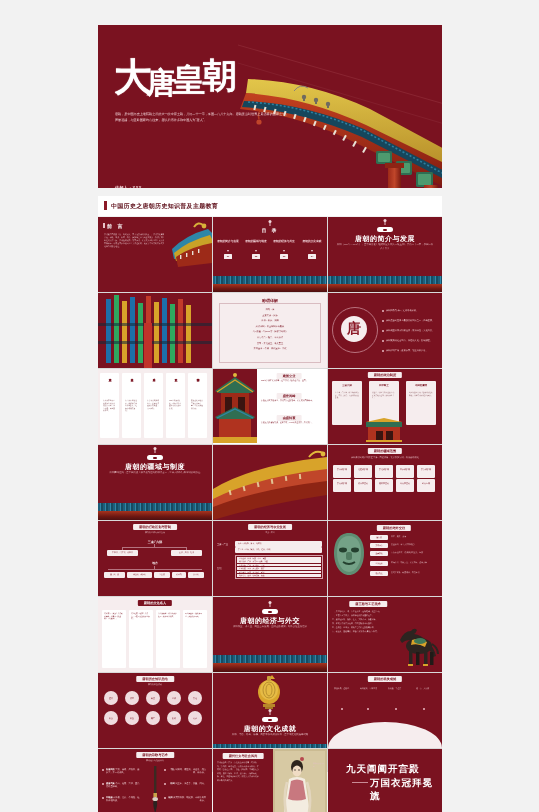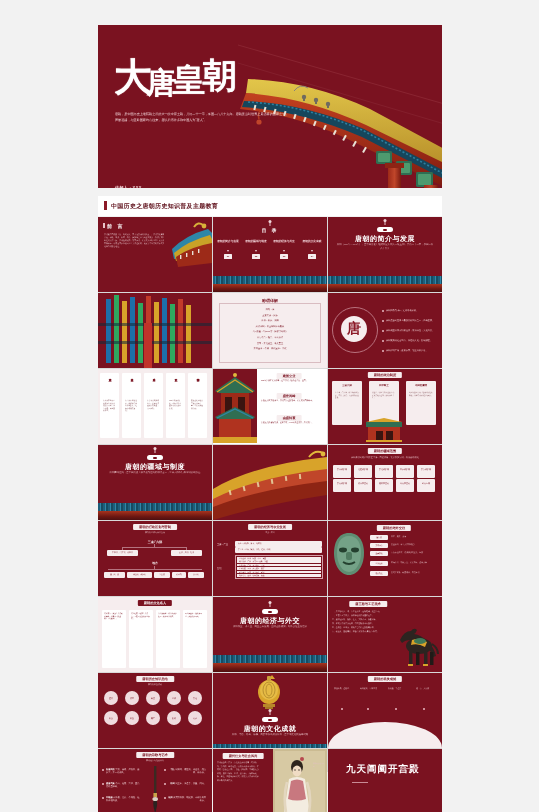--- a/index.html
+++ b/index.html
@@ -696,17 +696,18 @@
           <path d="M34 33 q5 14 2 30" stroke="#e3d6bf" stroke-width="2.6" fill="none"></path>
           <circle cx="29" cy="10" r="2" fill="#b8484f"></circle>
         </g>
       </svg>
       <div class="txtblk" style="right:2px;top:14px;width:12px;font-size:1.6px">唐朝的诗歌与艺术</div>
     </div>
 
     <div class="slide final" style="grid-row:span 2">
       <div class="final-l1">九天阊阖开宫殿</div>
       <div class="final-rule" style="left:72px;top:19px;width:18px"></div>
+      <div class="final-l2">万国衣冠拜冕旒</div>
       <div class="final-rule" style="left:24px;top:33px;width:16px"></div>
     </div>
 
   </div>
 </div>
 
 </body></html>

